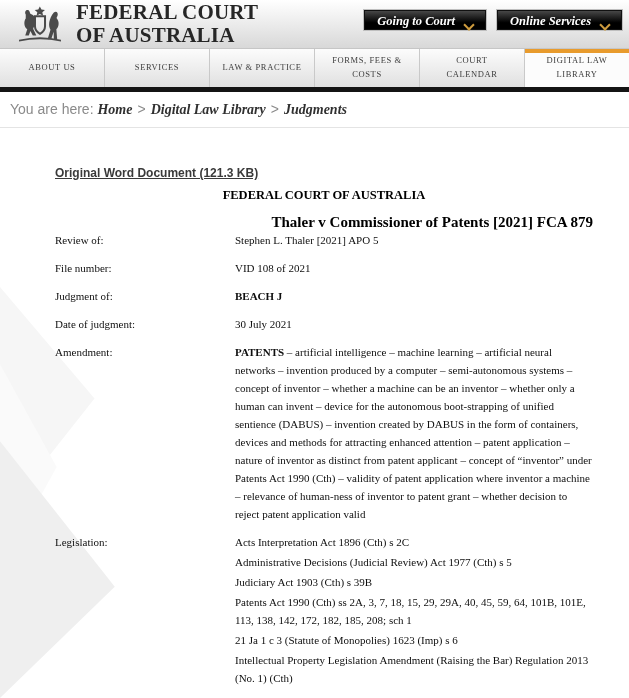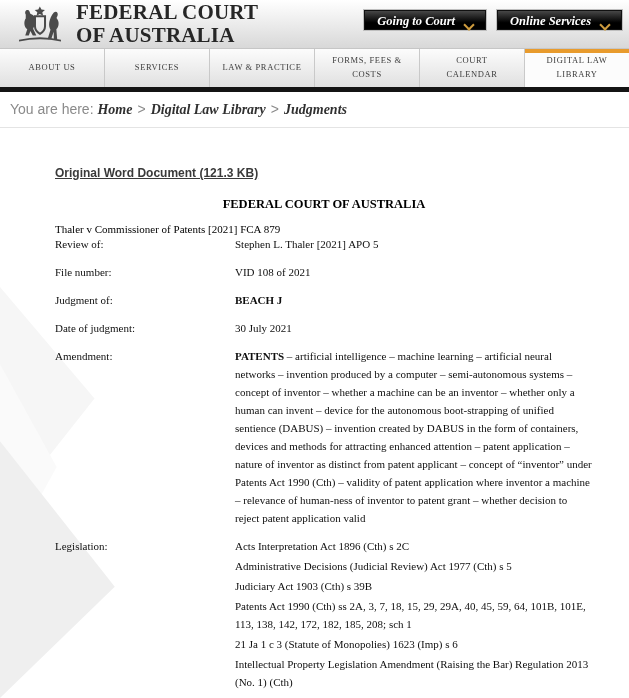--- a/index.html
+++ b/index.html
@@ -43,22 +43,22 @@
   .breadcrumb{padding:9px 0 9px 10px;font-size:14px;color:#8a8a8a;
               font-family:"Liberation Sans",sans-serif;border-bottom:1px solid #e4e4e4;}
   .crumb{font-family:"Liberation Serif",serif;font-style:italic;font-weight:bold;color:#303030;
          cursor:pointer;}
   .crumb-sep{color:#8a8a8a;margin:0 5px;}
 
   
   .content{padding:0 36px 0 55px;}
   .download-link{display:inline-block;margin-top:38px;font-family:"Liberation Sans",sans-serif;
                  font-size:12px;font-weight:bold;color:#3a3a3a;text-decoration:underline;cursor:pointer;}
-  .court-heading{text-align:center;font-weight:bold;font-size:12.5px;margin-top:16px;color:#000;}
-  .case-heading{text-align:left;font-weight:normal;font-size:11px;margin-top:11px;color:#000;}
+  .court-heading{text-align:center;font-weight:bold;font-size:12.5px;margin-top:7px;color:#000;}
+  .case-heading{text-align:right;font-weight:bold;font-size:15px;margin-top:11px;color:#000;}
   .fields{margin-top:0;font-size:11px;color:#0f0f0f;}
   .field-row{display:flex;align-items:flex-start;margin-bottom:10px;line-height:18px;}
   .field-label{width:180px;flex-shrink:0;}
   .field-value{width:368px;}
   .field-para{margin:0 0 2px 0;}
   .field-para:last-child{margin-bottom:0;}
   .seg-bold{font-weight:bold;}
   .seg-italic{}
 </style>
 </head>

